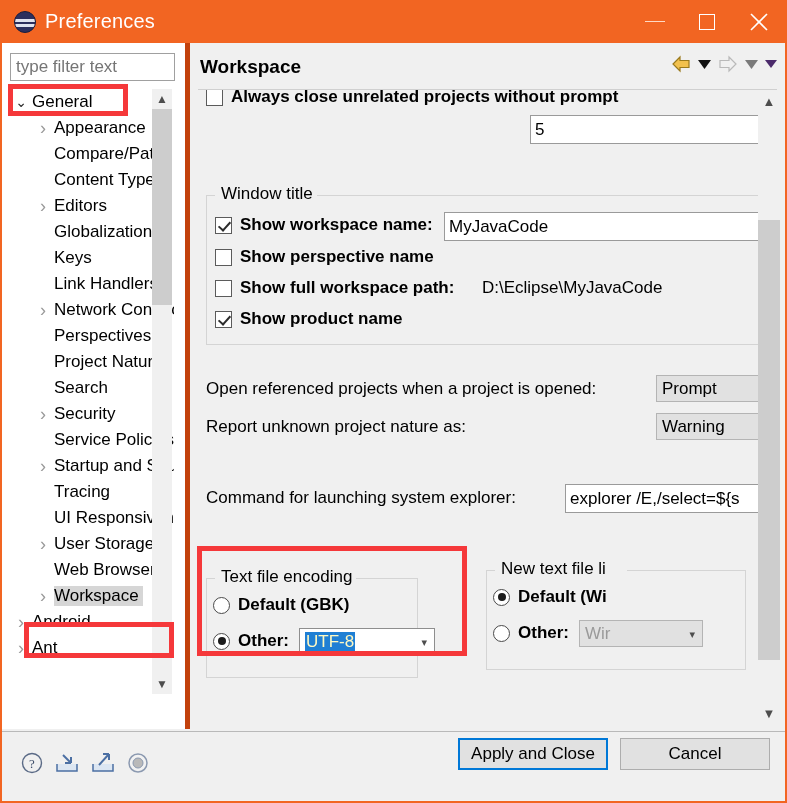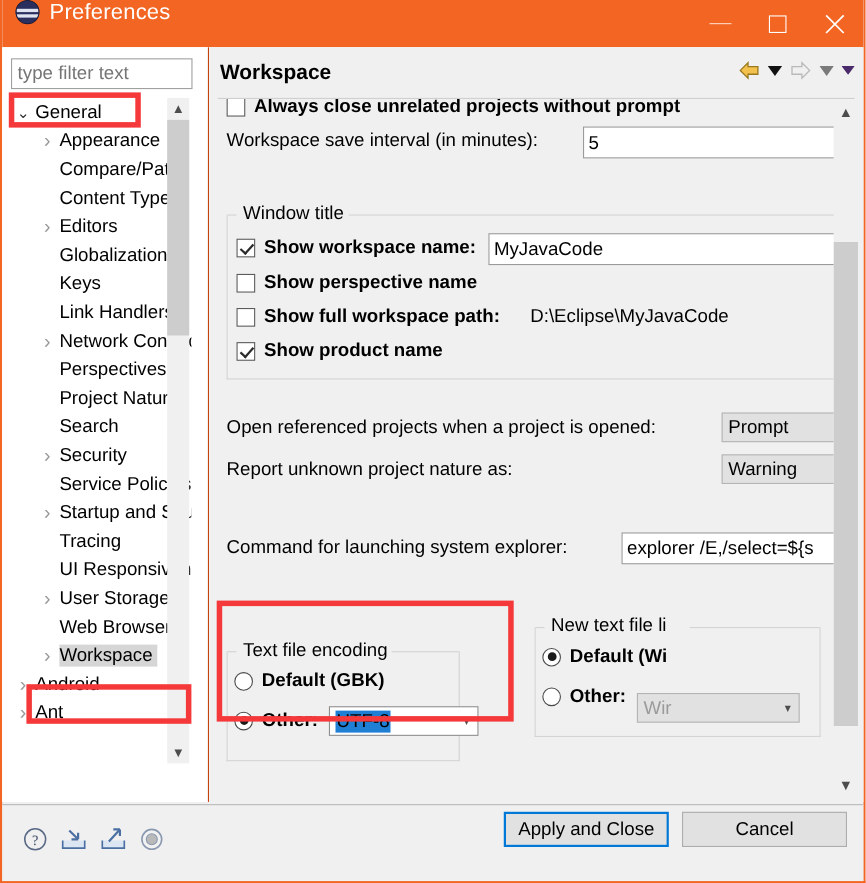--- a/index.html
+++ b/index.html
@@ -17,21 +17,21 @@
     border-top: none;
     overflow: hidden;
   }
 
   
   .titlebar {
     position: relative;
     height: 43px;
     background: #f26522;
     display: flex;
-    align-items: flex-start;
+    align-items: center;
   }
   .title-icon {
     width: 22px; height: 22px;
     margin-left: 12px; margin-right: 9px;
     border-radius: 50%;
     background: #2b2f5e;
     border: 1px solid #1a1d3d;
     position: relative;
     overflow: hidden;
     flex: none;
@@ -71,21 +71,21 @@
     width: 783px; height: 686px;
     display: flex;
     background: #ffffff;
   }
 
   
   .left {
     position: relative;
     width: 188px;
     background: #ffffff;
-    border-right: 1px solid #c2410c;
+    border-right: 5px solid #c2410c;
     flex: none;
   }
   .filter-box {
     position: absolute;
     left: 8px; top: 10px;
     width: 165px; height: 28px;
     border: 1px solid #a0a0a0;
     background: #ffffff;
     color: #808080;
     font-size: 17px;
@@ -248,21 +248,21 @@
   }
   .combo .cb-caret {
     position: absolute;
     right: 7px; top: 50%;
     transform: translateY(-50%);
     color: #4d4d4d;
     font-size: 11px;
   }
   .combo.disabled { color: #9a9a9a; }
   .combo.white { background: #ffffff; border: 1px solid #8e8e8e; }
-  .sel-text { background: #1f7fd4; color: #000000; padding: 0 1px; }
+  .sel-text { background: #1f7fd4; color: #fef9c3; padding: 0 1px; }
 
   .group {
     position: absolute;
     border: 1px solid #d4d4d4;
     border-top: none;
   }
   .group::before {
     content: "";
     position: absolute;
     left: 0; top: 0; width: 8px; height: 1px; background: #d4d4d4;
@@ -511,21 +511,20 @@
       <div class="title-sep"></div>
 
       <div class="content">
         <div class="content-inner">
 
           <div class="chk" style="position:absolute;left:8px;top:-3px;">
             <span class="box"></span>
             <span>Always close unrelated projects without prompt</span>
           </div>
 
-          <div style="position:absolute;left:8px;top:28px;">Workspace save interval (in minutes):</div>
           <input class="text-input" style="position: absolute; left: 332px; top: 25px; width: 300px; height: 29px;" value="5">
 
           <div class="group" style="left:8px;top:105px;width:612px;height:150px;">
             <div class="group-topline-r" style="width:508px;"></div>
             <div class="group-label">Window title</div>
 
             <div class="chk" style="position:absolute;left:8px;top:20px;">
               <span class="box checked"></span>
               <span>Show workspace name:</span>
             </div>
@@ -556,21 +555,21 @@
 
           <div style="position:absolute;left:8px;top:327px;">Report unknown project nature as:</div>
           <div class="combo" style="position:absolute;left:458px;top:323px;width:120px;">
             <span>Warning</span>
 
           </div>
 
           <div style="position:absolute;left:8px;top:398px;">Command for launching system explorer:</div>
           <input class="text-input" style="position: absolute; left: 367px; top: 394px; width: 290px; height: 29px;" value="explorer /E,/select=${s">
 
-          <div class="group" style="left:8px;top:502px;width:212px;height:100px;padding-left:24px;">
+          <div class="group" style="left:8px;top:488px;width:212px;height:100px;padding-left:24px;">
             <div class="group-topline-r" style="width:120px;"></div>
             <div class="group-label">Text file encoding</div>
 
             <div class="chk" style="position:absolute;left:6px;top:17px;">
               <span class="radio"></span>
               <span>Default (GBK)</span>
             </div>
 
             <div class="chk" style="position:absolute;left:6px;top:53px;">
               <span class="radio on"></span>
@@ -588,21 +587,21 @@
 
             <div class="chk" style="position:absolute;left:6px;top:17px;">
               <span class="radio on"></span>
               <span>Default (Wi</span>
             </div>
 
             <div class="chk" style="position:absolute;left:6px;top:53px;">
               <span class="radio"></span>
               <span>Other:</span>
             </div>
-            <div class="combo disabled" style="position:absolute;left:92px;top:60px;width:148px;">
+            <div class="combo disabled" style="position:absolute;left:92px;top:50px;width:124px;">
               <span>Wir</span>
               <span class="cb-caret">▾</span>
             </div>
           </div>
 
         </div>
       </div>
 
       <div id="main-vscroll">
         <div class="sb-arrow">▲</div>

